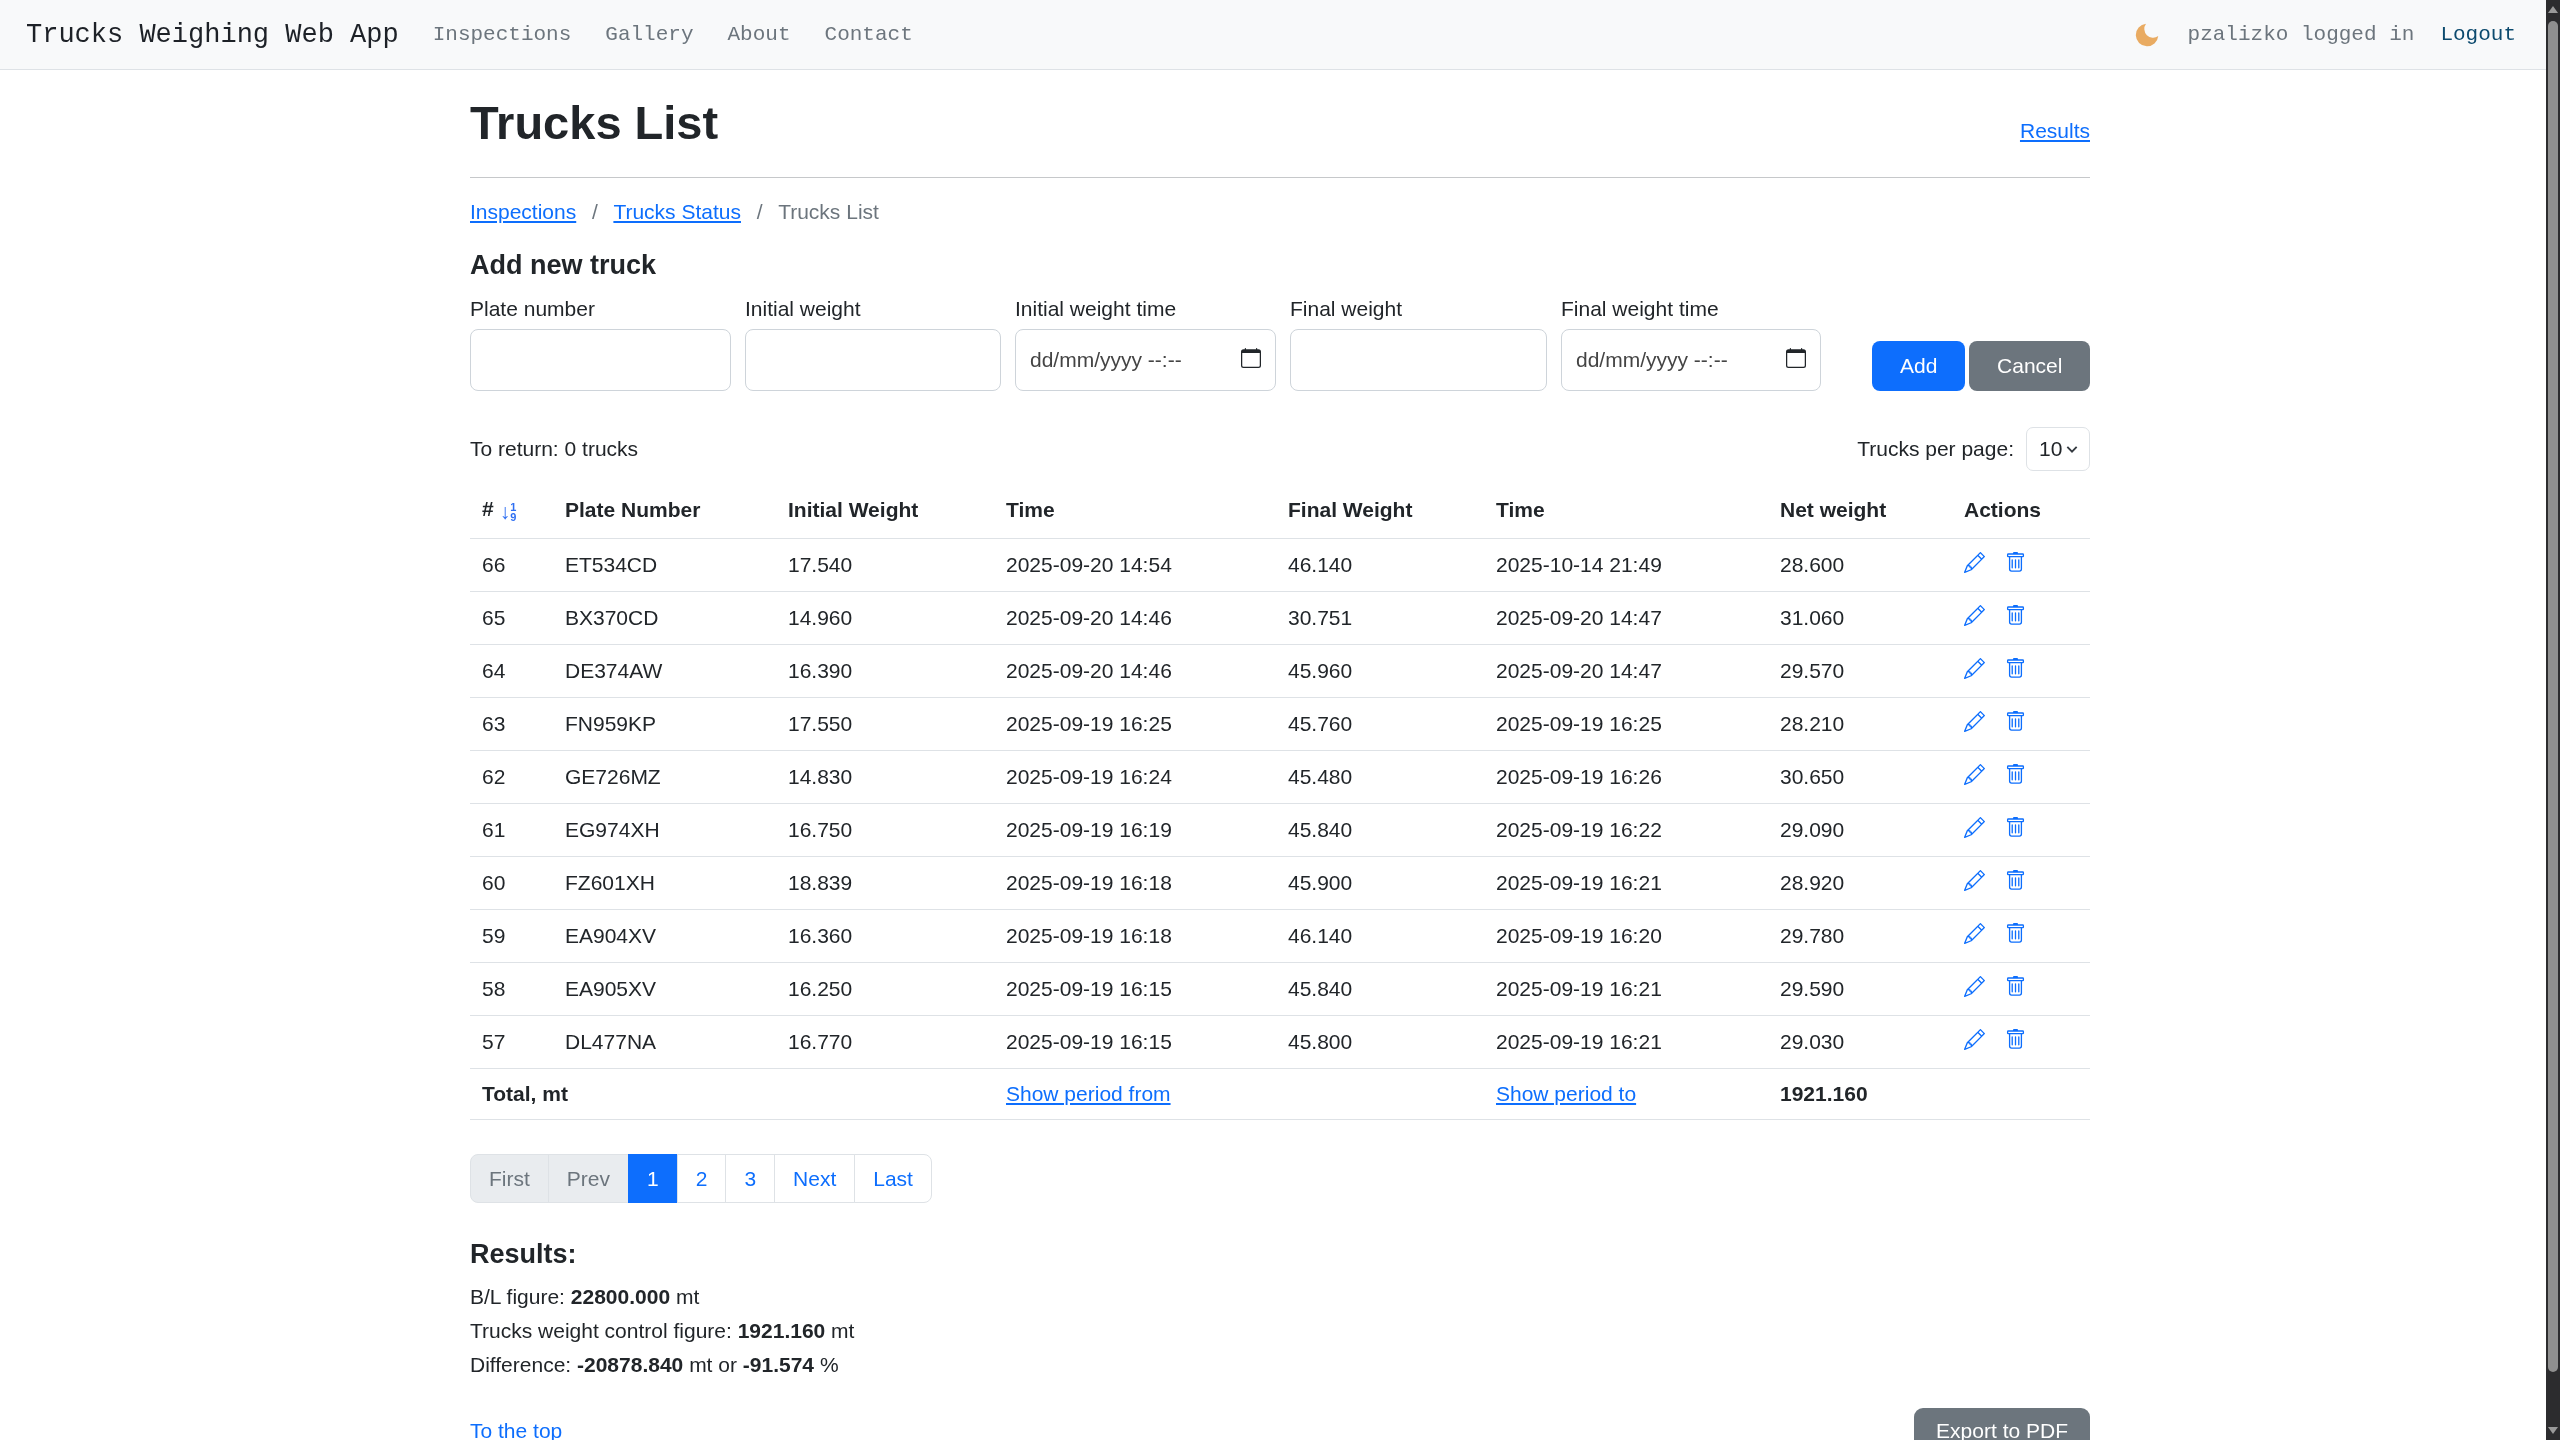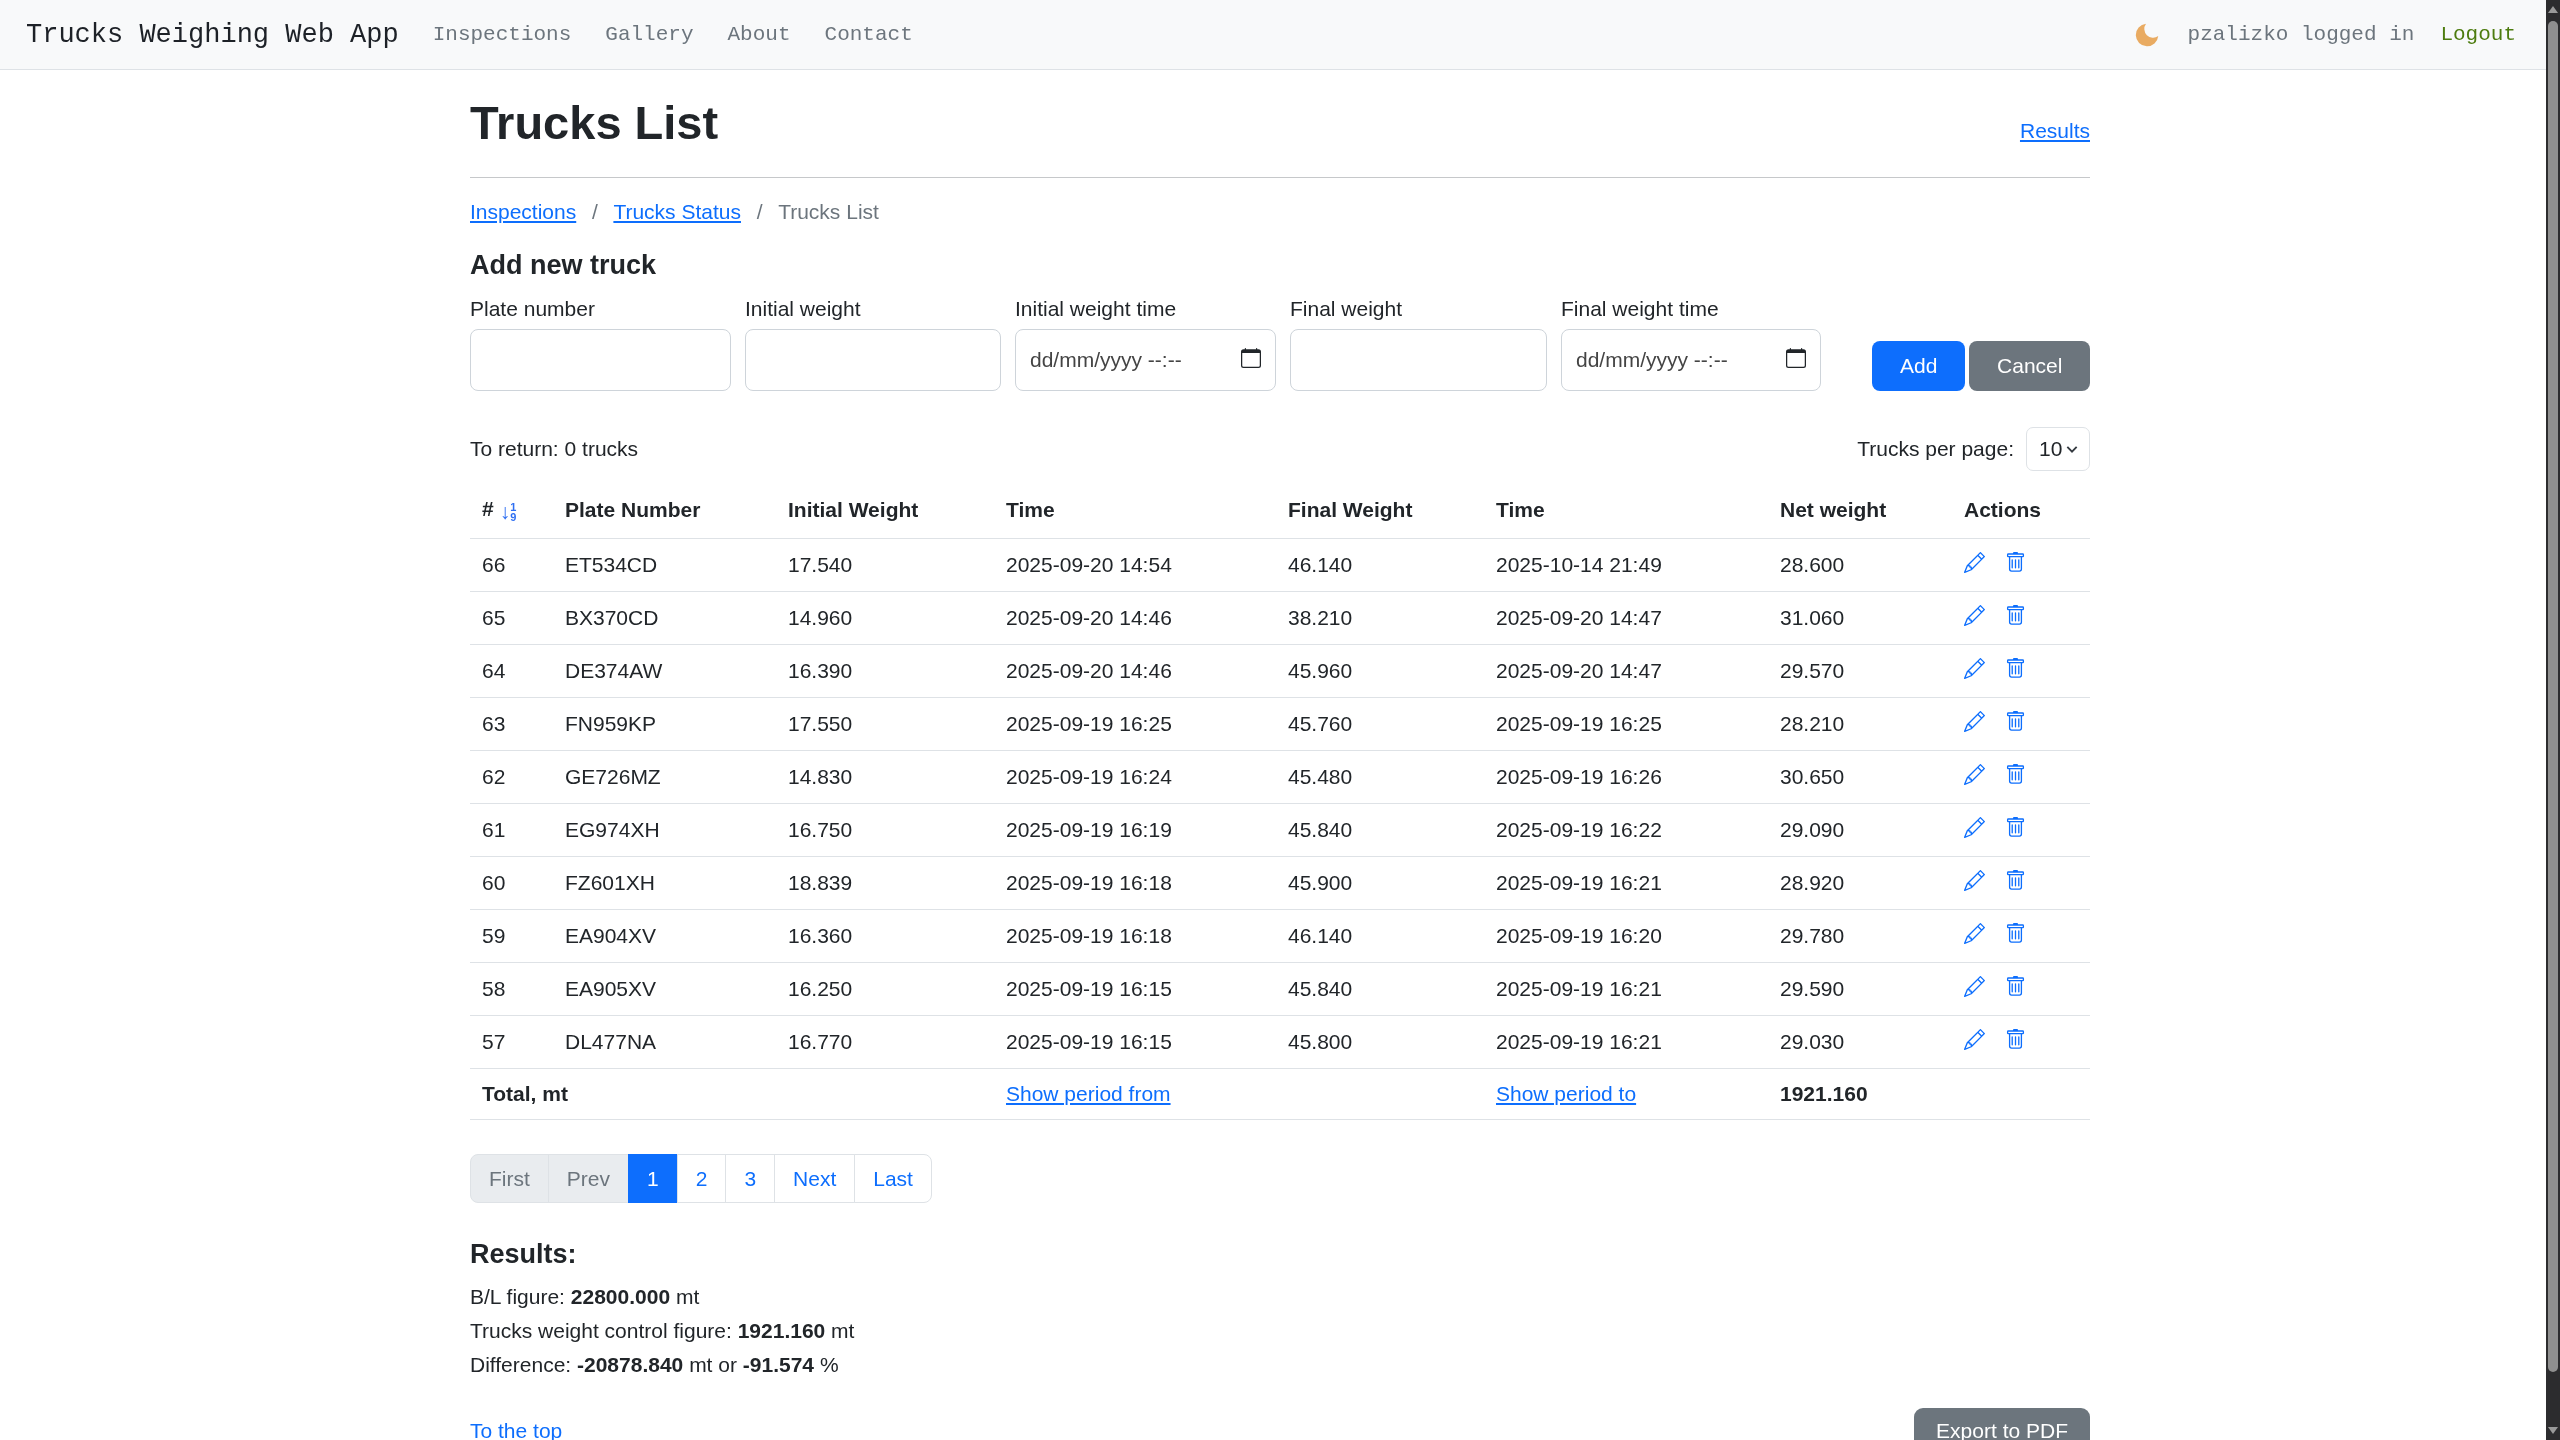--- a/index.html
+++ b/index.html
@@ -8,21 +8,21 @@
 
   
   .navbar { height:70px; background:#f8f9fa; border-bottom:1px solid #dee2e6;
             display:flex; align-items:center; padding:0 30px 0 26px;font-family:Liberation Mono, monospace; }
   .brand { font-size:27px; font-weight:500; color:#1d2127; margin-right:34px; white-space:nowrap; }
   .nav-links { display:flex; gap:34px; }
   .nav-link { font-size:21px; color:#6c757d; text-decoration:none; cursor:pointer; }
   .nav-right { margin-left:auto; display:flex; align-items:center; gap:26px; padding-right:14px; }
   .moon { width:30px; height:30px; display:inline-block; }
   .user-status { font-size:21px; color:#6c757d; }
-  .logout { font-size:21px; color:#4d7c0f; text-decoration:none; cursor:pointer; }
+  .logout { font-size:21px; color:#0c4a6e; text-decoration:none; cursor:pointer; }
 
   
   .container { width:1620px; margin:0 auto; padding-top:25px; }
   a.link { color:#0d6efd; text-decoration:underline; cursor:pointer; }
 
   .title-row { display:flex; justify-content:space-between; align-items:flex-end; }
   h1.page-title { font-size:47px; font-weight:600; line-height:56px; color:#212529; }
   .results-top-link { font-size:21px; margin-bottom:8px; }
 
   hr.rule { border:none; border-top:1px solid #c6c8ca; margin-top:26px; }
@@ -244,21 +244,21 @@
                 <path d="M14.5 3a1 1 0 0 1-1 1H13v9a2 2 0 0 1-2 2H5a2 2 0 0 1-2-2V4h-.5a1 1 0 0 1-1-1V2a1 1 0 0 1 1-1H6a1 1 0 0 1 1-1h2a1 1 0 0 1 1 1h3.5a1 1 0 0 1 1 1v1zM4.118 4 4 4.059V13a1 1 0 0 0 1 1h6a1 1 0 0 0 1-1V4.059L11.882 4H4.118zM2.5 3h11V2h-11v1z"></path>
               </svg>
         </span>
       </td>
     </tr>
         <tr>
       <td>65</td>
       <td>BX370CD</td>
       <td>14.960</td>
       <td>2025-09-20 14:46</td>
-      <td>38.210</td>
+      <td>30.751</td>
       <td>2025-09-20 14:47</td>
       <td>31.060</td>
       <td>
         <span class="action-btn">
           <svg width="21" height="21" viewBox="0 0 16 16" fill="currentColor">
                 <path d="M12.146.146a.5.5 0 0 1 .708 0l3 3a.5.5 0 0 1 0 .708l-10 10a.5.5 0 0 1-.168.11l-5 2a.5.5 0 0 1-.65-.65l2-5a.5.5 0 0 1 .11-.168l10-10zM11.207 2.5 13.5 4.793 14.793 3.5 12.5 1.207 11.207 2.5zm1.586 3L10.5 3.207 4 9.707V10h.5a.5.5 0 0 1 .5.5v.5h.5a.5.5 0 0 1 .5.5v.5h.293l6.5-6.5zm-9.761 5.175-.106.106-1.528 3.821 3.821-1.528.106-.106A.5.5 0 0 1 5 12.5V12h-.5a.5.5 0 0 1-.5-.5V11h-.5a.5.5 0 0 1-.468-.325z"></path>
               </svg>
         </span>
         <span class="action-btn">
           <svg width="21" height="21" viewBox="0 0 16 16" fill="currentColor">

